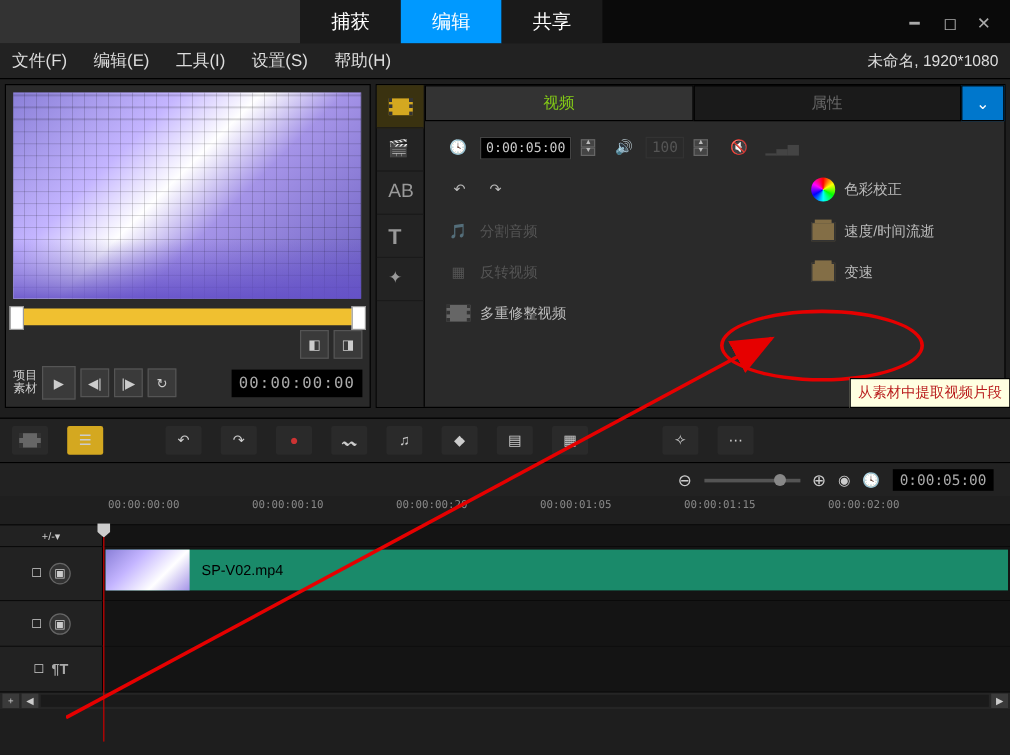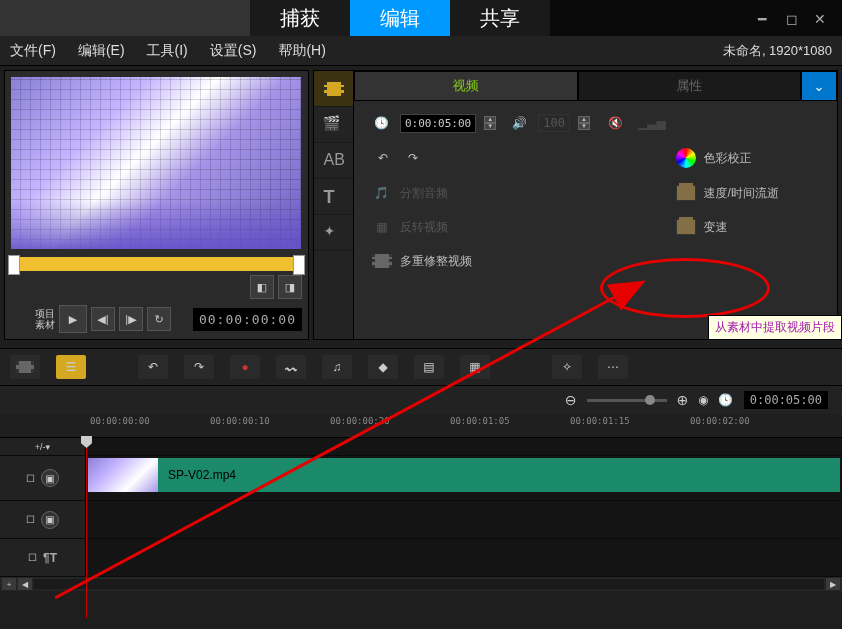--- a/index.html
+++ b/index.html
@@ -1,36 +1,36 @@
 <!DOCTYPE html>
 <html><head>
 <meta charset="utf-8">
 <style>
 * { margin:0; padding:0; box-sizing:border-box; font-family:"Microsoft YaHei",Arial,sans-serif; }
 body { background:#1e1e1e; width:842px; height:629px; overflow:hidden; position:relative; color:#ccc; font-size:12px; }
 .titlebar { height:36px; background:#0a0a0a; display:flex; align-items:center; }
 .logo-area { width:250px; height:100%; background:#333; display:flex; align-items:center; padding-left:8px; }
 .top-tabs { display:flex; height:100%; }
-.top-tab { width:100px; display:flex; align-items:center; justify-content:center; font-size:20px; cursor:pointer; color:#fff; }
+.top-tab { width:84px; display:flex; align-items:center; justify-content:center; font-size:16px; cursor:pointer; color:#fff; }
 .top-tab.active { background:#0099ff; }
 .top-tab.inactive { background:#1a1a1a; }
 .win-ctrl { margin-left:auto; display:flex; gap:14px; padding-right:14px; }
 .win-btn { width:14px; height:14px; color:#aaa; font-size:14px; cursor:pointer; }
 .menubar { height:30px; background:#222; display:flex; align-items:center; padding:0 10px; gap:22px; border-bottom:1px solid #000; }
 .menu-item { color:#ddd; cursor:pointer; font-size:14px; }
 .menu-right { margin-left:auto; color:#ddd; font-size:13px; }
 .workspace { display:flex; height:278px; }
 .preview-panel { width:305px; background:#2a2a2a; border:1px solid #000; margin:4px; display:flex; flex-direction:column; padding:6px; }
 .preview-img { width:290px; height:175px; background:linear-gradient(135deg,#8a7fd8 0%,#c4b5ff 30%,#fff 45%,#a594e8 60%,#6b5fc0 100%); position:relative; overflow:hidden; }
 .preview-img::before { content:""; position:absolute; inset:0; background-image:repeating-linear-gradient(0deg,transparent 0,transparent 9px,rgba(0,0,0,0.15) 9px,rgba(0,0,0,0.15) 10px),repeating-linear-gradient(90deg,transparent 0,transparent 9px,rgba(0,0,0,0.15) 9px,rgba(0,0,0,0.15) 10px); }
 .preview-img::after { content:""; position:absolute; bottom:0; left:0; right:0; height:50px; background:linear-gradient(to top,rgba(100,80,200,0.9),transparent); }
 .scrub { margin-top:8px; height:14px; background:#f0c030; border-radius:2px; position:relative; }
 .scrub::before { content:""; position:absolute; left:-3px; top:-2px; width:10px; height:18px; background:#fff; border:1px solid #999; }
 .scrub::after { content:""; position:absolute; right:-3px; top:-2px; width:10px; height:18px; background:#fff; border:1px solid #999; }
-.preview-toolbar { display:flex; align-items:center; margin-top:auto; gap:4px; padding-top:6px;margin-left:24px; }
+.preview-toolbar { display:flex; align-items:center; margin-top:auto; gap:4px; padding-top:6px; }
 .pt-label { display:flex; flex-direction:column; font-size:10px; line-height:11px; color:#ccc; }
 .pt-btn { width:24px; height:24px; background:#3a3a3a; border:1px solid #555; display:flex; align-items:center; justify-content:center; cursor:pointer; font-size:11px; }
 .pt-play { width:28px; height:28px; }
 .tc-box { margin-left:auto; background:#000; padding:4px 6px; font-family:monospace; font-size:13px; color:#aaa; letter-spacing:1px; }
 .prop-panel { flex:1; background:#2a2a2a; border:1px solid #000; margin:4px 4px 4px 0; display:flex; }
 .vtool-col { width:40px; background:#232323; display:flex; flex-direction:column; border-right:1px solid #000; }
 .vtool { height:36px; display:flex; align-items:center; justify-content:center; cursor:pointer; border-bottom:1px solid #1a1a1a; }
 .vtool.active { background:#3a3210; }
 .vtool svg, .vtool span { width:20px; height:20px; fill:#999; color:#999; font-size:14px; }
 .prop-body { flex:1; display:flex; flex-direction:column; }
@@ -44,21 +44,21 @@
 .prop-row.disabled { color:#555; }
 .prop-icon { width:20px; height:20px; display:flex; align-items:center; justify-content:center; }
 .time-input { background:#000; padding:2px 4px; font-family:monospace; font-size:11px; color:#ccc; border:1px solid #444; }
 .spinner { width:12px; display:flex; flex-direction:column; }
 .spinner div { height:7px; background:#444; border:1px solid #666; font-size:6px; text-align:center; line-height:5px; }
 .icon-btn { width:22px; height:22px; border:1px solid transparent; display:flex; align-items:center; justify-content:center; }
 .color-wheel { width:20px; height:20px; border-radius:50%; background:conic-gradient(red,yellow,lime,cyan,blue,magenta,red); }
 .fx-icon { width:20px; height:16px; background:#836e46; border:1px solid #333; position:relative; }
 .fx-icon::before { content:""; position:absolute; top:-3px; left:2px; right:2px; height:3px; background:#836e46; }
 .checkbox { width:13px; height:13px; border:1px solid #777; background:#1a1a1a; }
-.tooltip { position:absolute; right:0; top:315px; background:#ffffe1; color:#a21caf; border:1px solid #000; padding:3px 6px; font-size:12px; z-index:100; }
+.tooltip { position:absolute; right:0; top:315px; background:#ffffe1; color:#b91c1c; border:1px solid #000; padding:3px 6px; font-size:12px; z-index:100; }
 .highlight-ellipse { position:absolute; left:600px; top:258px; width:170px; height:60px; border:3px solid #e60000; border-radius:50%; z-index:50; pointer-events:none; }
 .arrow-svg { position:absolute; left:55px; top:278px; width:610px; height:330px; z-index:49; pointer-events:none; }
 .timeline-area { margin-top:4px; background:#1a1a1a; }
 .tl-tools { height:38px; background:#222; display:flex; align-items:center; padding:0 10px; gap:16px; border-top:1px solid #000; border-bottom:1px solid #000; }
 .tl-tool { width:30px; height:24px; background:#2a2a2a; display:flex; align-items:center; justify-content:center; cursor:pointer; border-radius:2px; }
 .tl-tool.active { background:#d4a820; }
 .tl-zoom-row { height:28px; background:#222; display:flex; align-items:center; justify-content:flex-end; padding-right:14px; gap:10px; }
 .zoom-slider { width:80px; height:3px; background:#555; position:relative; }
 .zoom-slider::after { content:""; position:absolute; right:12px; top:-4px; width:10px; height:10px; background:#888; border-radius:50%; }
 .zoom-tc { background:#000; padding:2px 6px; font-family:monospace; font-size:12px; color:#aaa; }

